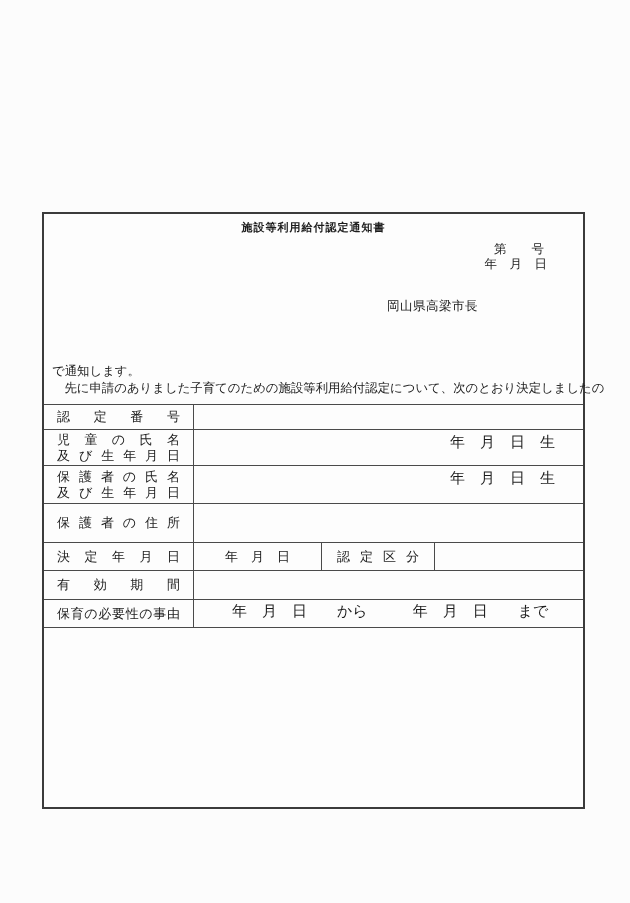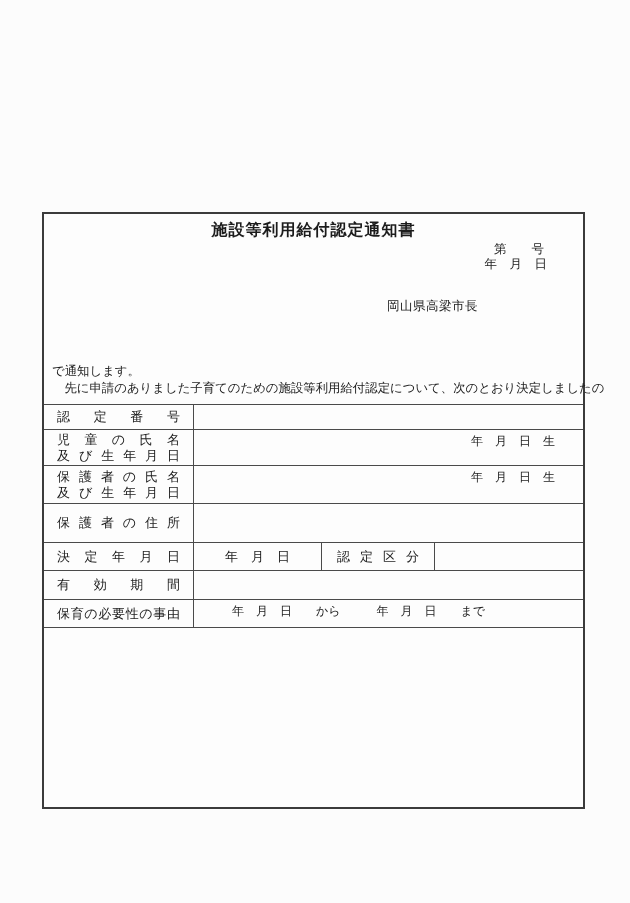--- a/index.html
+++ b/index.html
@@ -30,21 +30,21 @@
     box-sizing: border-box;
     background: #fdfdfd;
   }
 
   .doc-title {
     position: absolute;
     top: 6px; left: 0; right: 0;
     text-align: center;
     font-family: "Liberation Sans", "DejaVu Sans", sans-serif;
     font-weight: bold;
-    font-size: 16px;
+    font-size: 11px;
     letter-spacing: 1px;
     white-space: nowrap;
   }
 
   .doc-no {
     position: absolute;
     top: 27px; right: 39px;
     font-size: 12.5px;
     white-space: nowrap;
   }
@@ -87,21 +87,21 @@
     padding: 0 13px;
     display: flex;
     flex-direction: column;
     justify-content: center;
     font-size: 13px;
     line-height: 16px;
   }
   .td {
     flex: 1;
     position: relative;
-    font-size: 12px;
+    font-size: 15px;
   }
   .td-birth {
     display: flex;
     justify-content: flex-end;
     align-items: flex-start;
     padding: 3px 28px 0 0;
   }
   .td-mid {
     flex: none;
     width: 128px;

